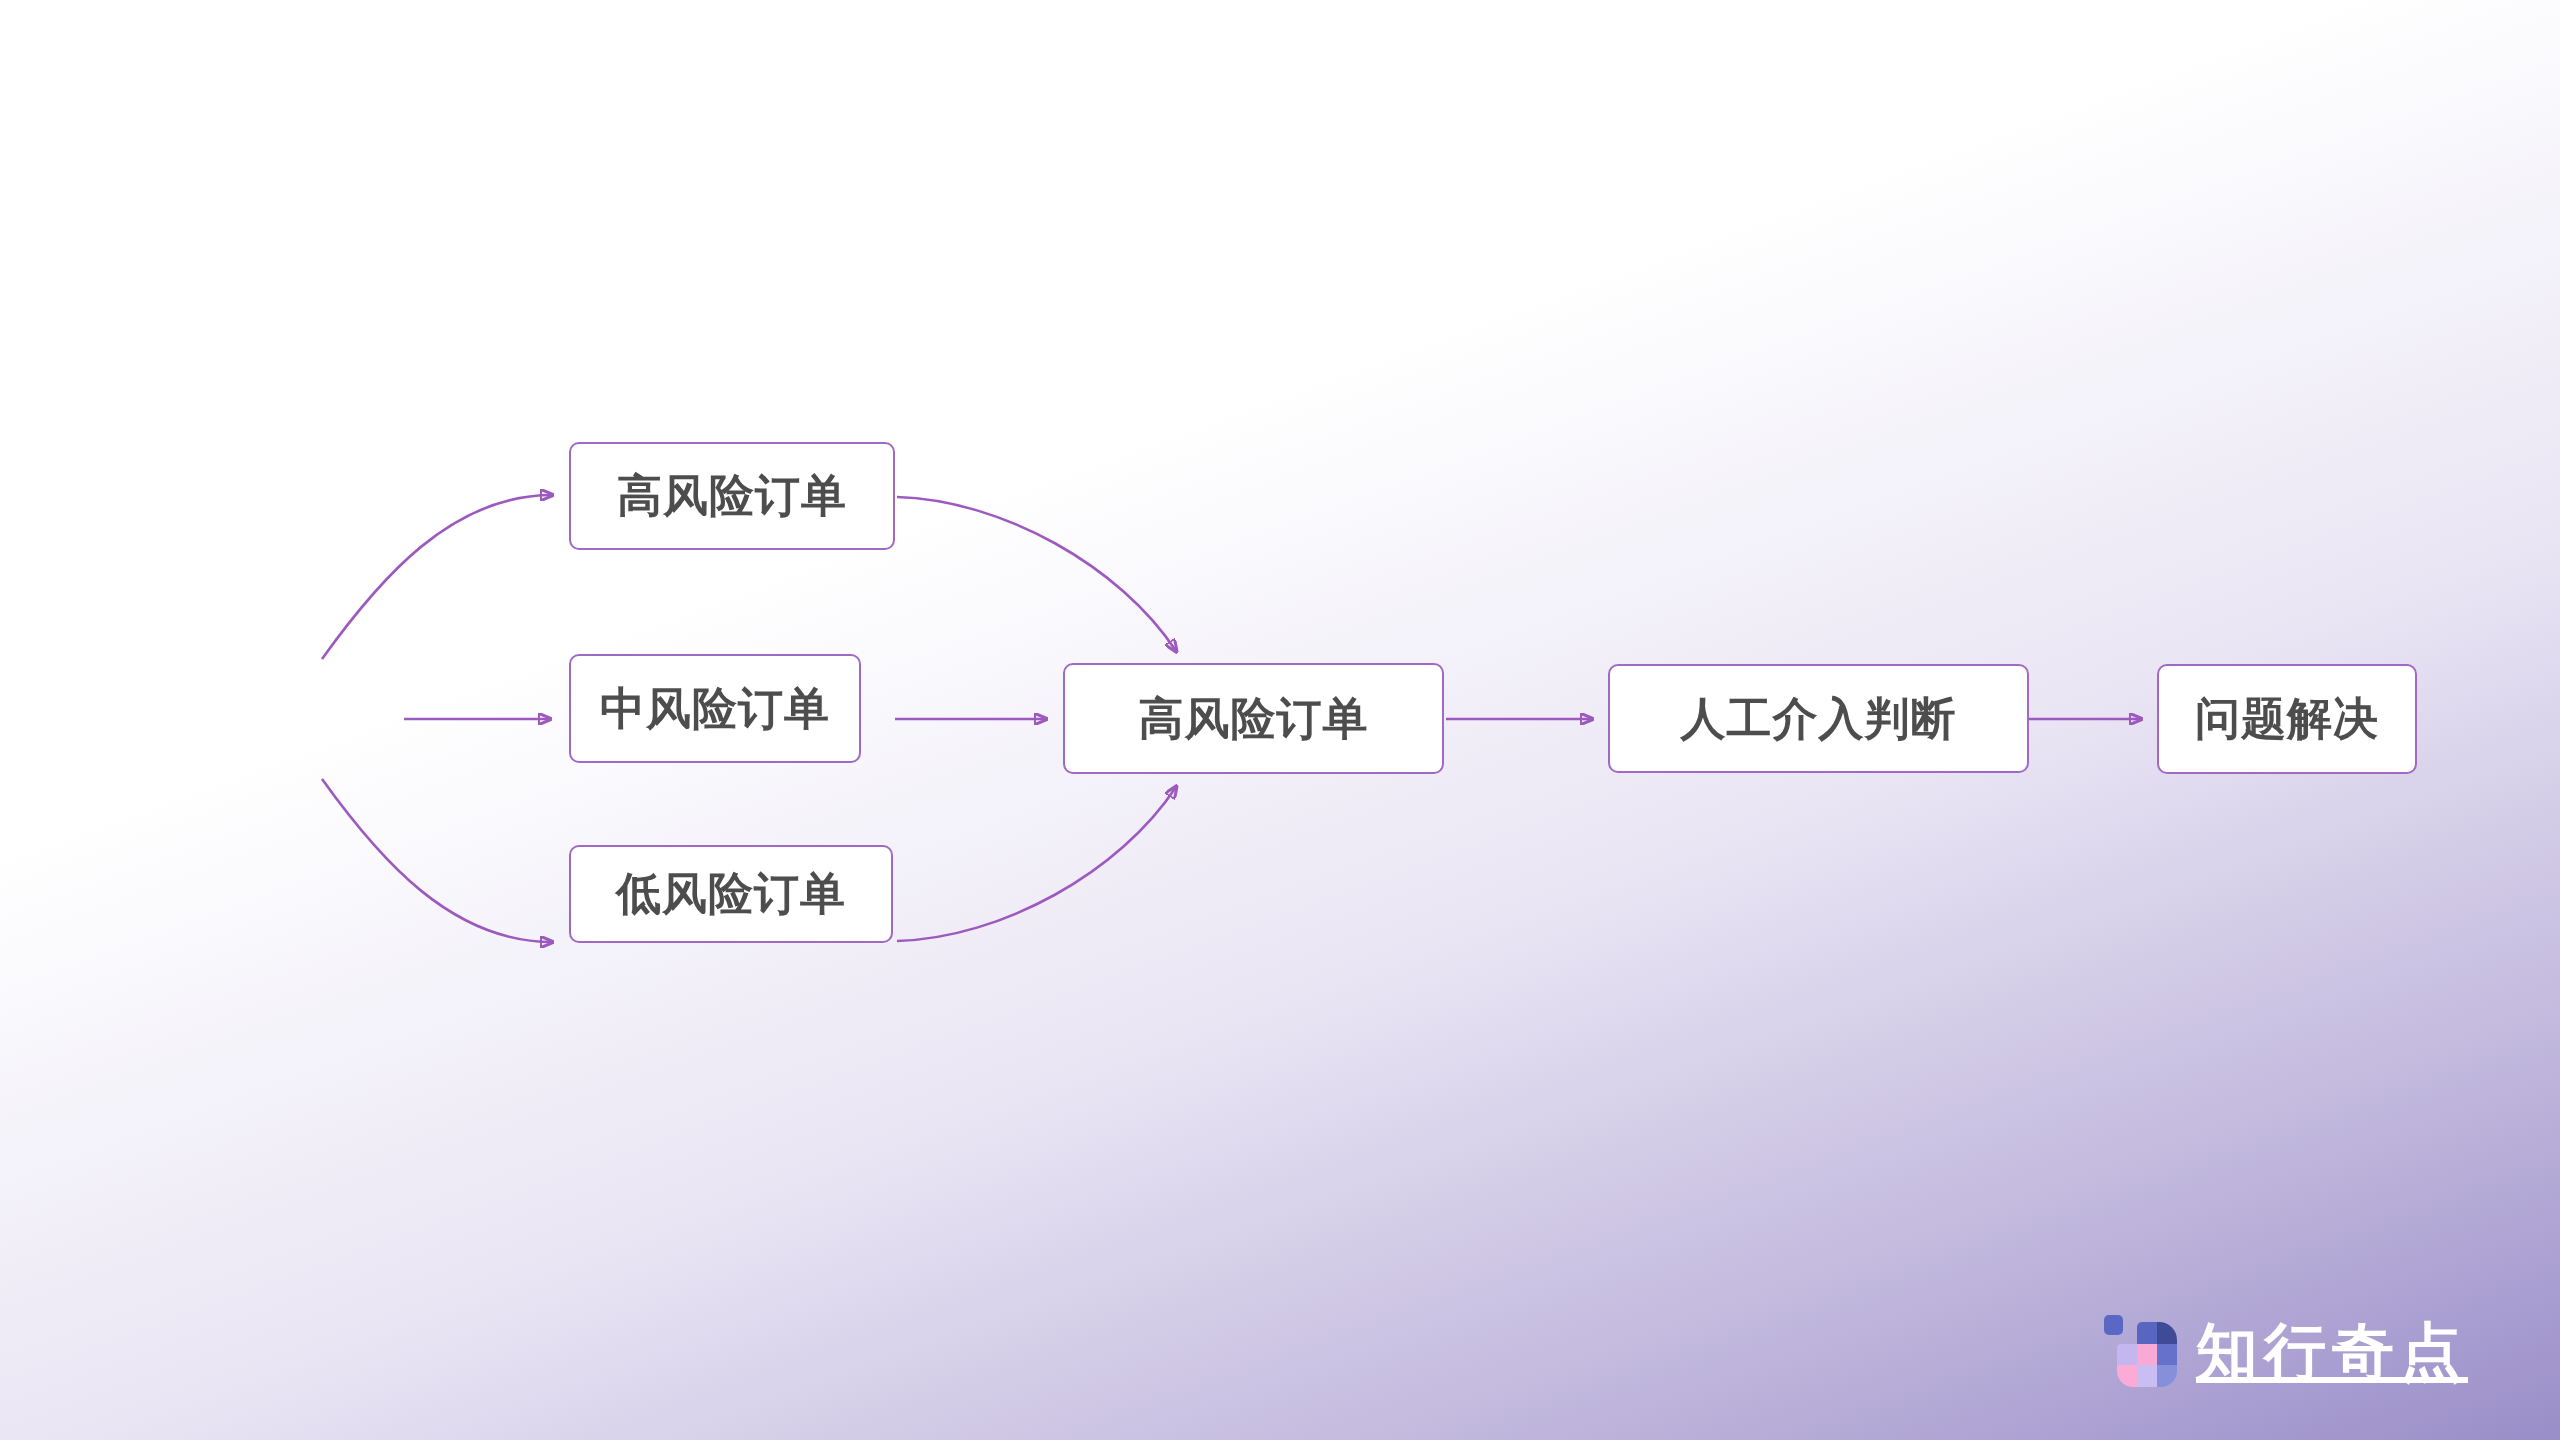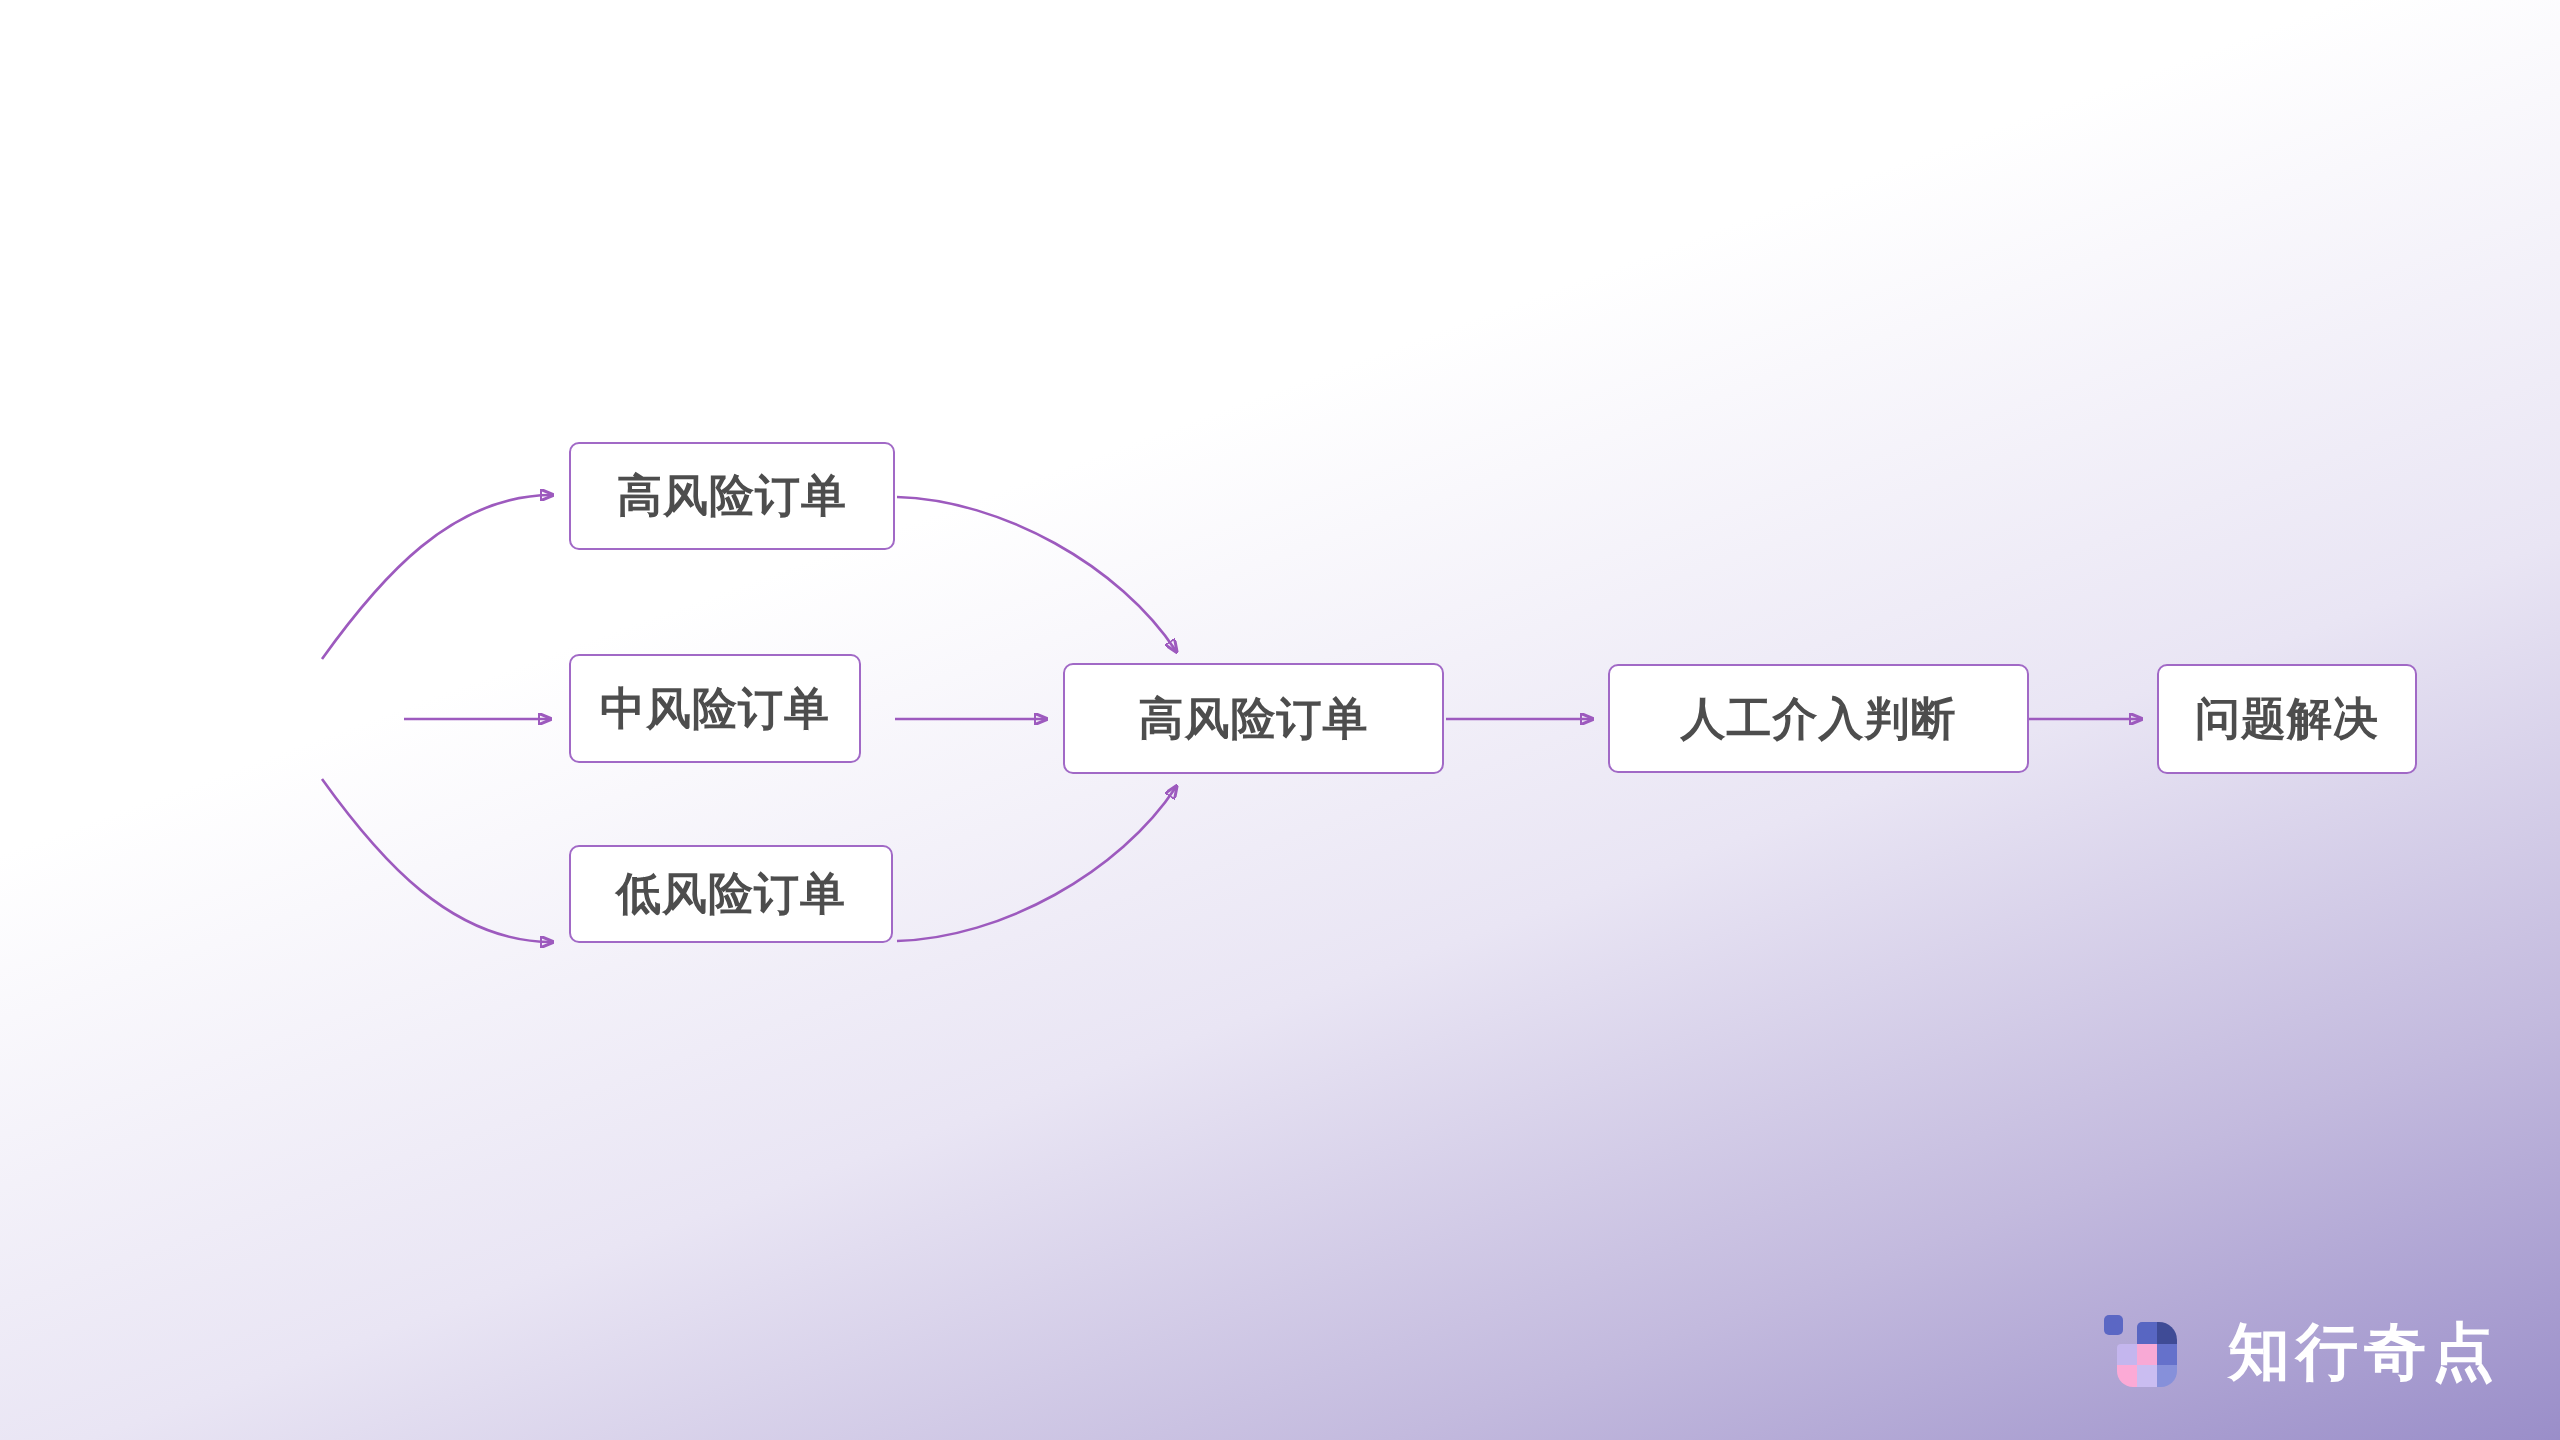--- a/index.html
+++ b/index.html
@@ -64,27 +64,28 @@
   .c-empty{background:transparent;}
   .c-blue{background:#5866c2;border-radius:5px 0 0 0;}
   .c-navy{background:#3f4b96;}
   .c-lav1{background:#c4b6ee;border-radius:4px 0 0 0;}
   .c-pink1{background:#f8a9d5;}
   .c-peri1{background:#6571cb;}
   .c-pink2{background:#fcaad6;}
   .c-lav2{background:#cabdf1;}
   .c-peri2{background:#8690da;}
   .brand-name{
-    margin-left:48px;
+    margin-left:16px;
     color:#ffffff;
     font-size:62px;
     font-weight:bold;
     letter-spacing:6px;
     line-height:77px;
     white-space:nowrap;
+    text-decoration:underline;
   }
 </style>
 </head>
 <body>
 
 <div class="stage">
 
   <svg class="edges" viewBox="0 0 2560 1440" width="2560" height="1440" xmlns="http://www.w3.org/2000/svg">
     <defs>
       <marker id="arrow" viewBox="0 0 12 10" markerWidth="14" markerHeight="11.5" refX="10" refY="5" orient="auto" markerUnits="userSpaceOnUse">

